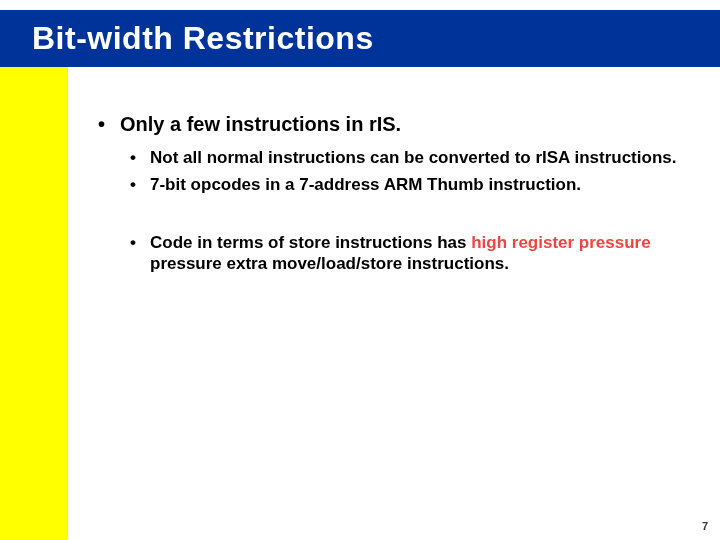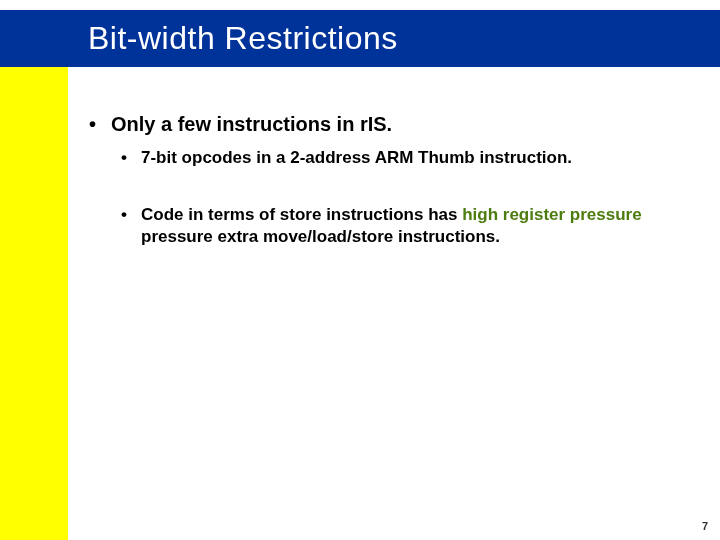--- a/index.html
+++ b/index.html
@@ -31,27 +31,27 @@
     top: 10px;
     width: 720px;
     height: 57px;
     background: #003399;
     display: flex;
     align-items: center;
   }
   .title-text {
     color: #ffffff;
     font-size: 32px;
-    font-weight: normal;
-    padding-left: 88px;
+    font-weight: bold;
+    padding-left: 32px;
     letter-spacing: 0.5px;
   }
   .content {
     position: absolute;
-    left: 87px;
+    left: 96px;
     top: 112px;
     width: 590px;
     color: #000000;
   }
   .bullet-l1 {
     font-size: 20px;
     font-weight: bold;
     line-height: 1.25;
     margin-bottom: 10px;
     position: relative;
@@ -77,21 +77,21 @@
     content: "•";
     position: absolute;
     left: 4px;
     top: 0;
     font-size: 17px;
   }
   .gap {
     height: 30px;
   }
   .highlight {
-    color: #4d7c0f;
+    color: #ef4444;
   }
   .page-number {
     position: absolute;
     right: 12px;
     bottom: 8px;
     font-size: 11px;
     color: #333333;
     font-weight: bold;
   }
 </style>
@@ -106,21 +106,24 @@
 
   <div class="sidebar"></div>
 
   <div class="content">
 
     <div class="bullet-l1">
       <span>Only a few instructions in rIS.</span>
     </div>
 
     <div class="bullet-l2">
-      <span>7-bit opcodes in a 2-address ARM Thumb instruction.</span>
+      <span>Not all normal instructions can be converted to rISA instructions.</span>
+    </div>
+    <div class="bullet-l2">
+      <span>7-bit opcodes in a 7-address ARM Thumb instruction.</span>
     </div>
 
     <div class="gap"></div>
 
 
     <div class="bullet-l2">
       <span>Code in terms of store instructions has </span><span class="highlight">high register pressure</span><span> pressure extra move/load/store instructions.</span>
     </div>
 
   </div>

